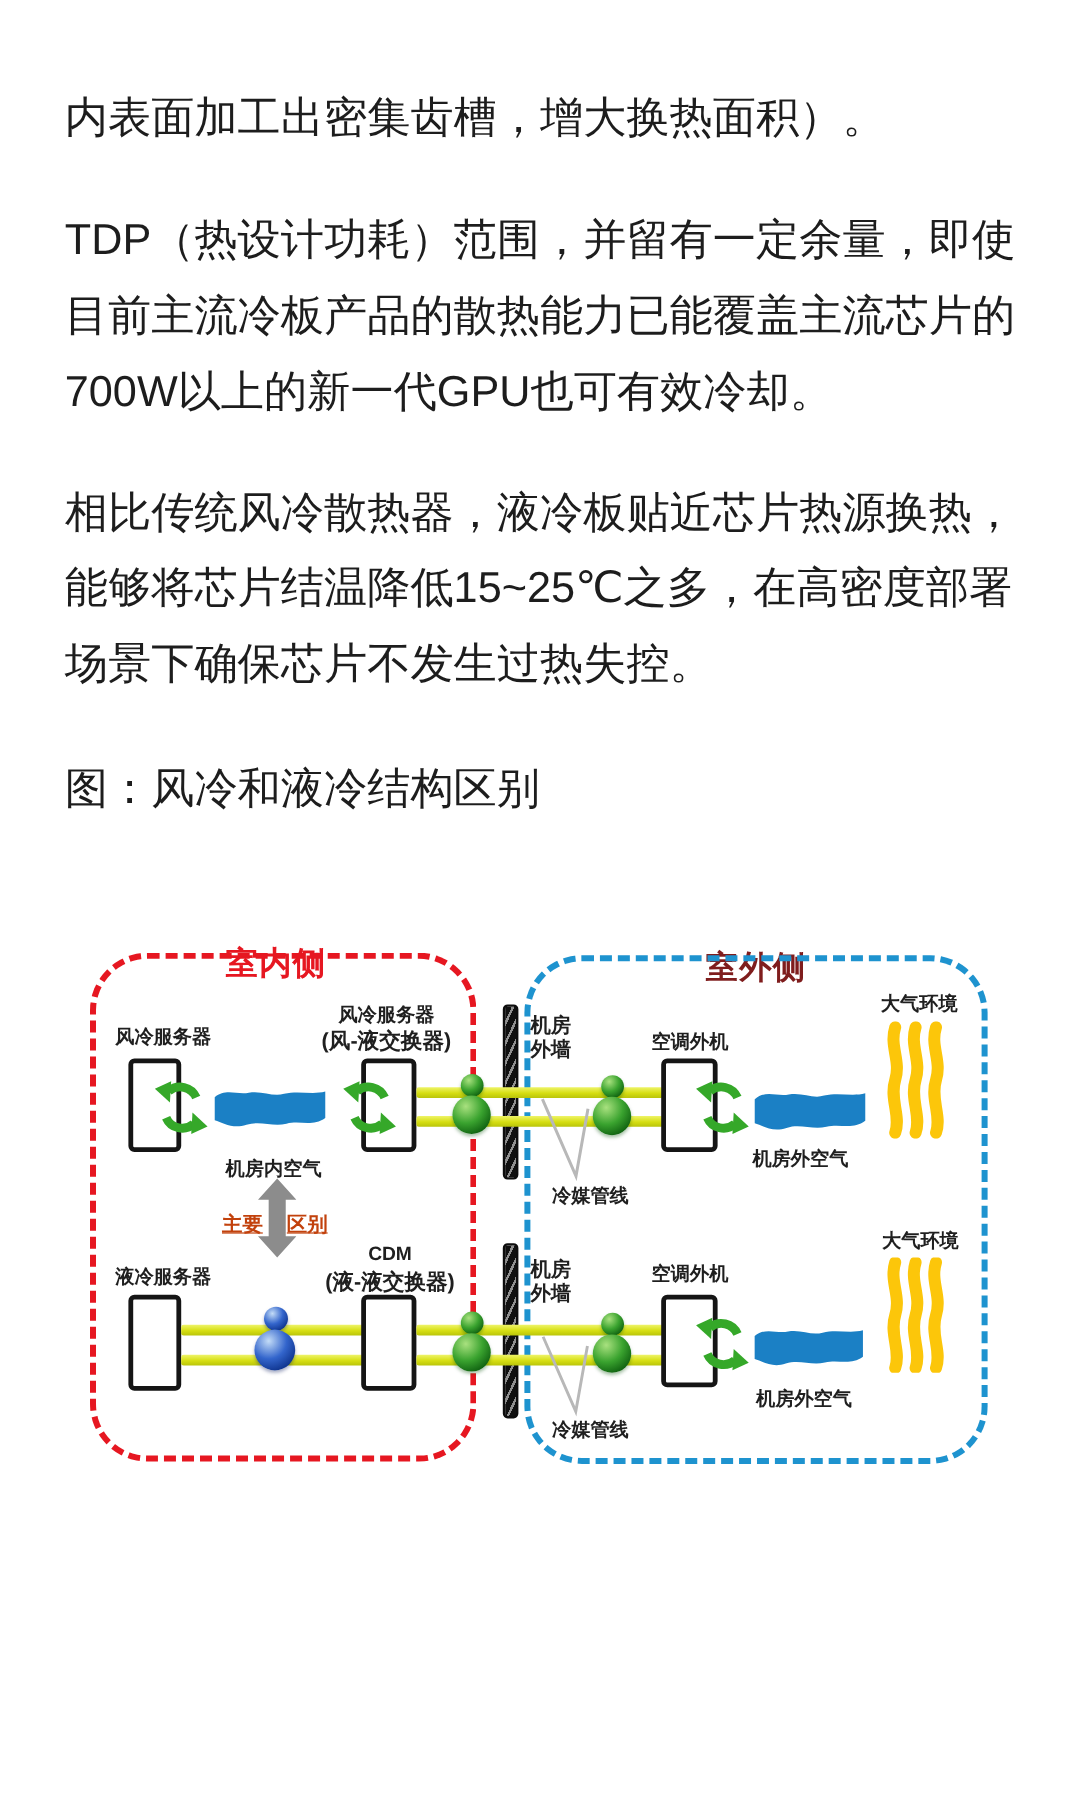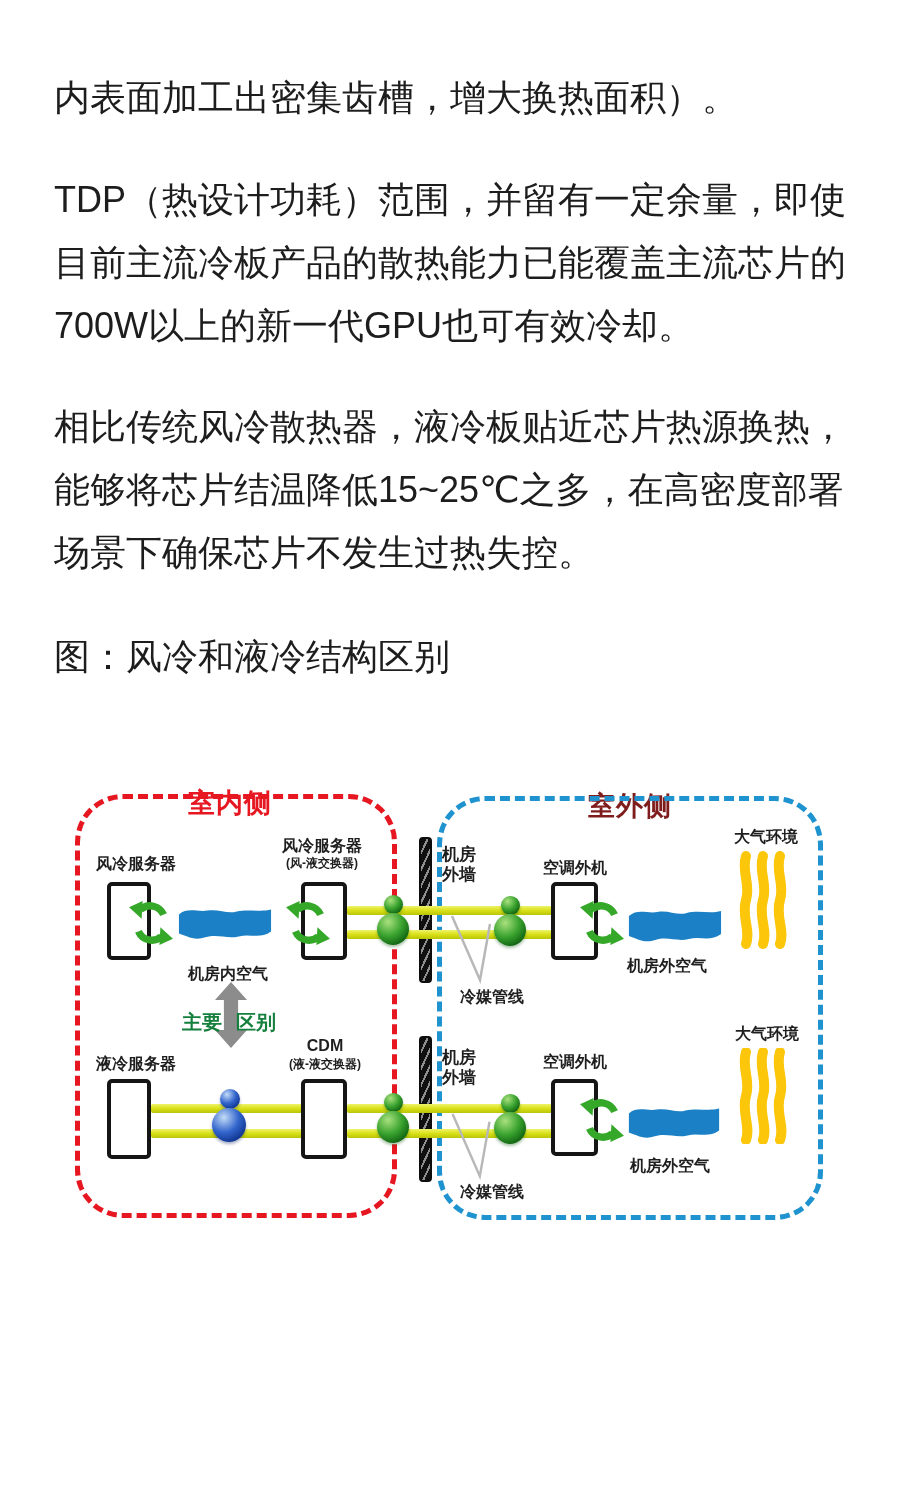--- a/index.html
+++ b/index.html
@@ -16,22 +16,22 @@
   .tline{height:63px;}
   
   .figure{position:absolute;left:70px;top:730px;width:760px;height:505px;background:#fff;}
   .fig-title{position:absolute;font-size:27px;font-weight:bold;text-align:center;letter-spacing:1px;margin-top:41px;}
   .fig-title.red{color:#e61721;}
   .fig-title.blue{color:#7f1d1d;}
   .zone{position:absolute;border:5px dashed;border-radius:48px;}
   .zone.red{border-color:#e61721;}
   .zone.blue{border-color:#1e93cf;}
   .lbl{position:absolute;font-size:16px;font-weight:bold;color:#1f1f1f;text-align:center;white-space:nowrap;}
-  .lbl.small{font-size:12px;text-align:center;}
-  .lbl.redtxt{color:#15803d;font-size:20px;}
+  .lbl.small{font-size:18px;text-align:center;}
+  .lbl.redtxt{color:#c2410c;font-size:17px;text-decoration:underline;}
   .wall{
     position:absolute;border-radius:4px;border:2px solid #0d0d0d;box-sizing:border-box;
     background:repeating-linear-gradient(115deg,#101010 0 5px,#8f8f8f 5px 7px);
   }
   .wall-lbl{position:absolute;font-size:17px;font-weight:bold;color:#1f1f1f;line-height:20px;text-align:left;}
   .unit{position:absolute;background:#fff;border:4px solid #151515;border-radius:5px;box-sizing:border-box;}
   .pipe{
     position:absolute;height:9px;border-radius:2px;
     background:linear-gradient(180deg,#eef468 0%,#d6de12 55%,#b9c40a 100%);
   }

